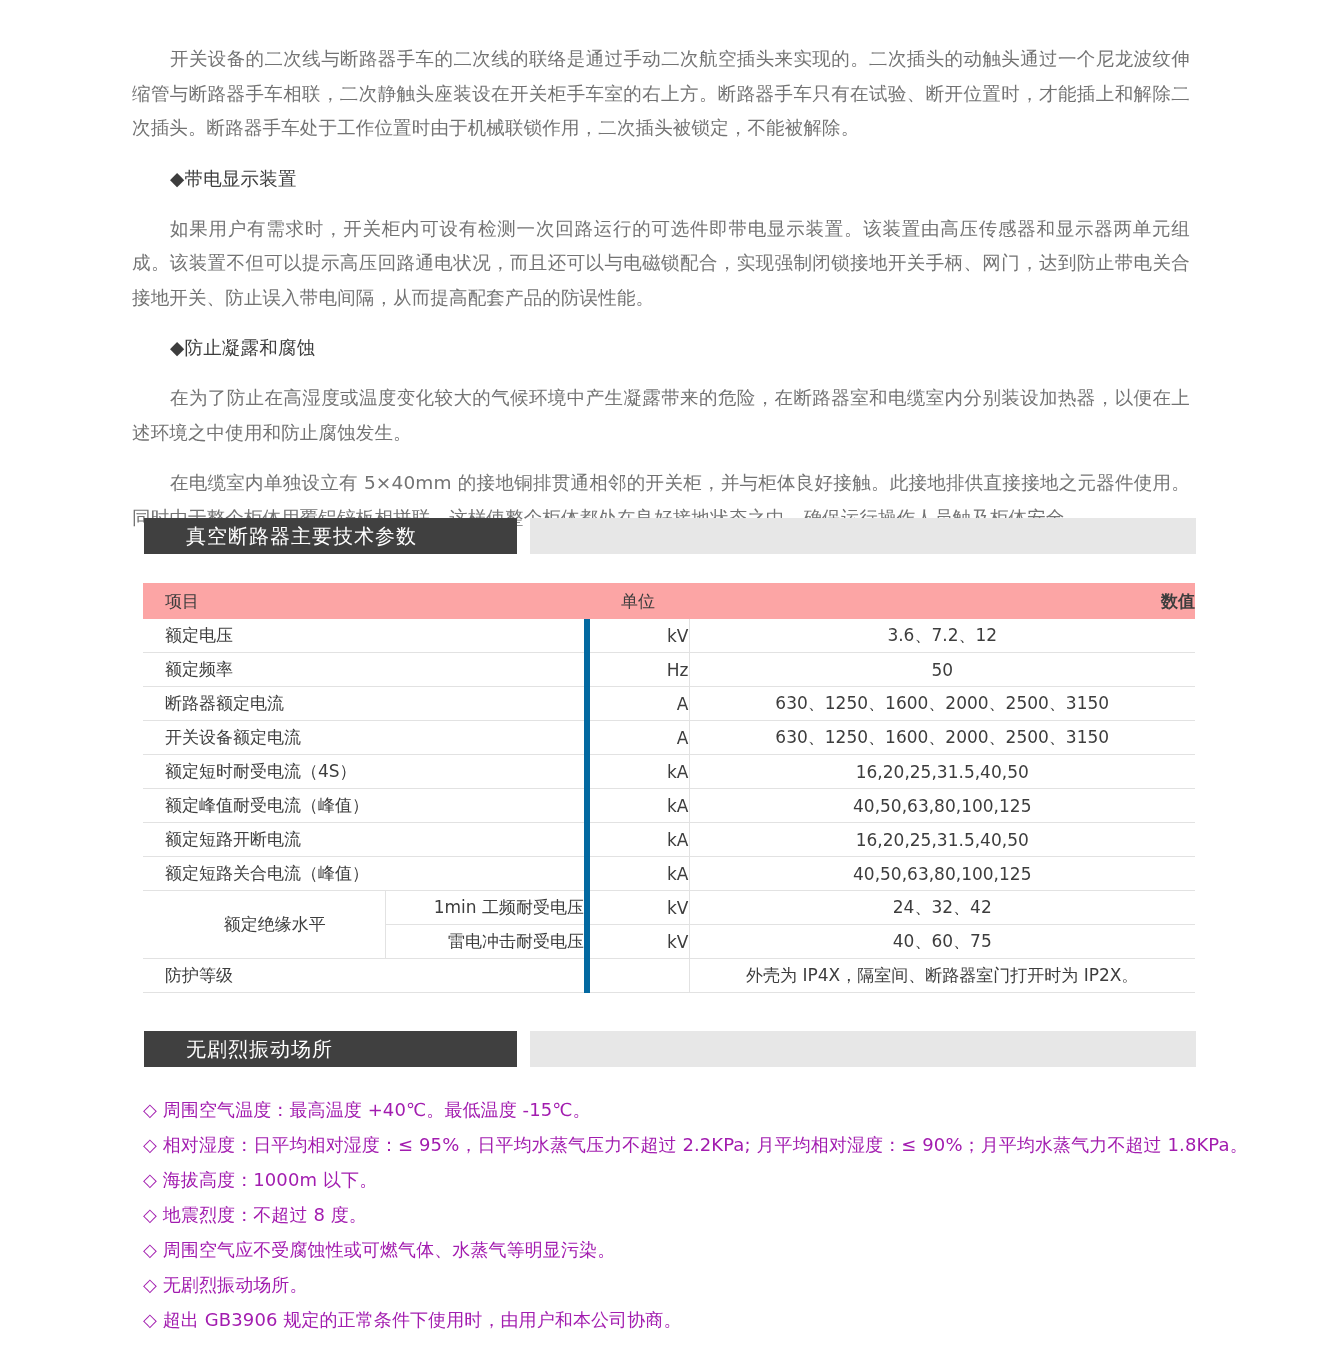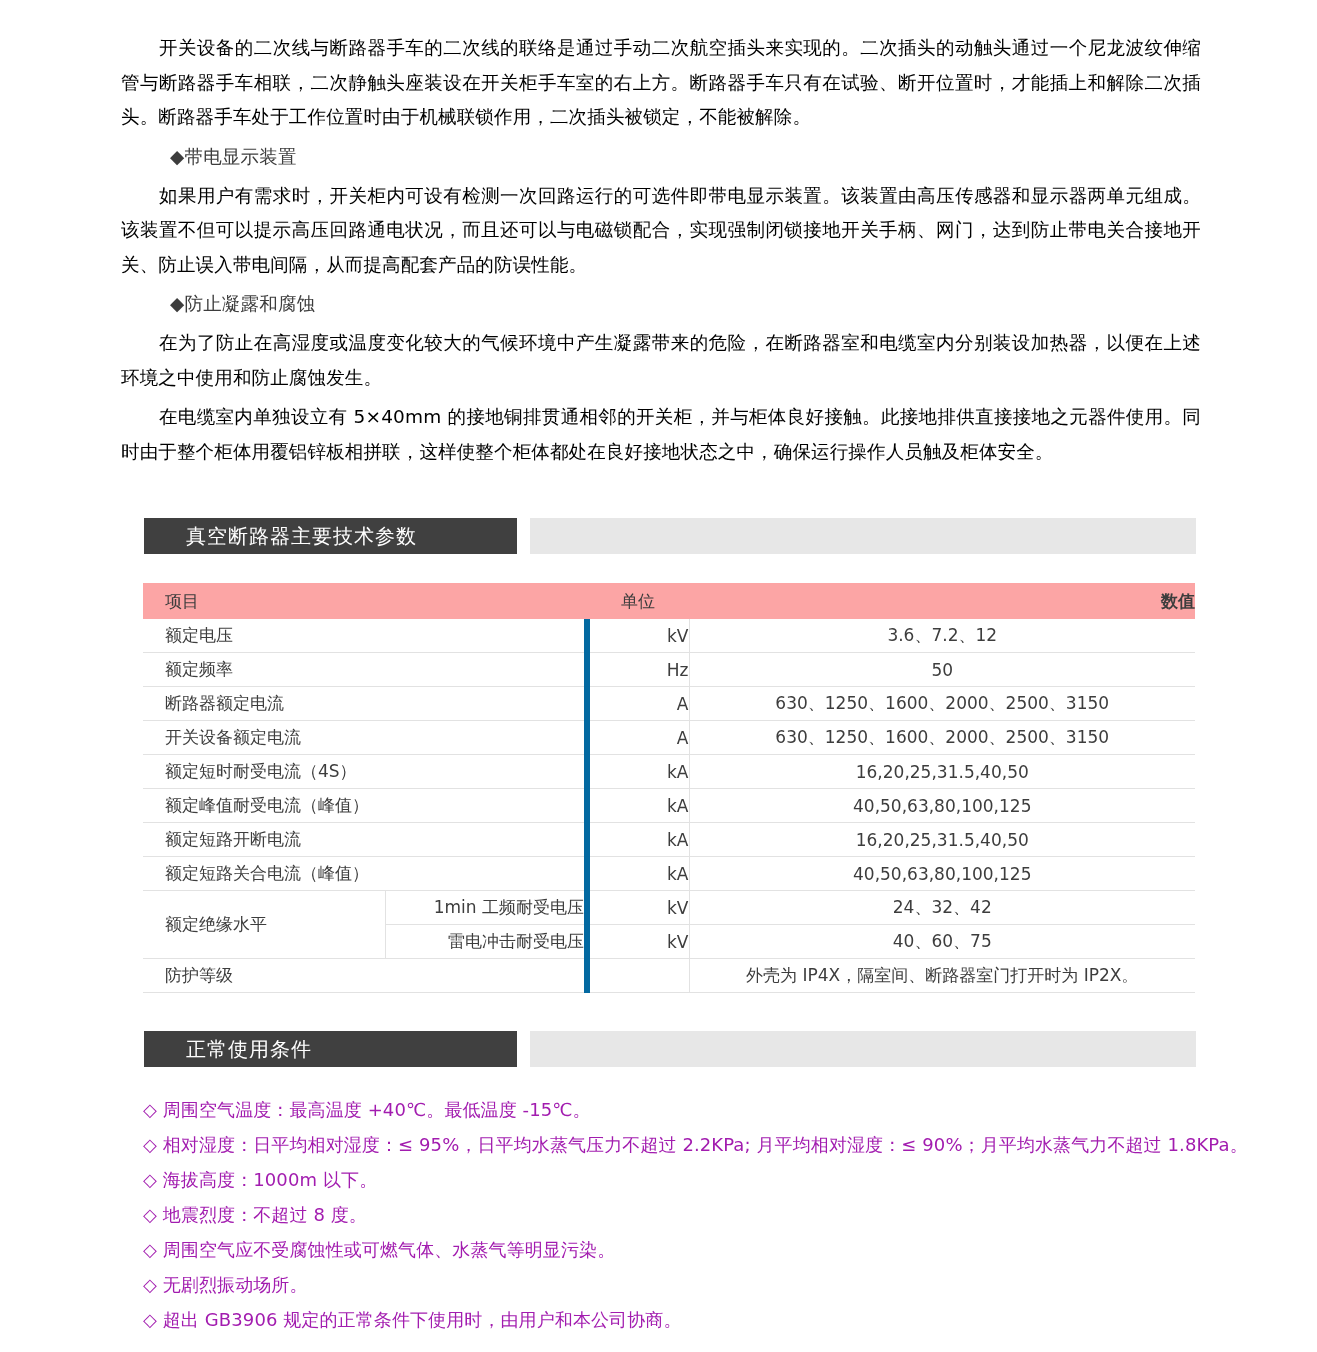--- a/index.html
+++ b/index.html
@@ -34,25 +34,25 @@
     font-size: 18.5px;
     line-height: 34px;
     color: #3d3d3d;
     padding-left: 54px;
     letter-spacing: 0.2px;
     white-space: nowrap;
   }
   .para {
     font-size: 18.5px;
     line-height: 34.5px;
-    color: #000000;
+    color: #737373;
     text-align: justify;
     text-justify: inter-ideograph;
     text-indent: 38px;
-    margin: 5px;
+    margin: 16px;
     letter-spacing: 0.15px;
   }
 
   
   .banner {
     position: absolute;
     height: 36px;
   }
   .banner .redbar {
     position: absolute;
@@ -137,21 +137,21 @@
   .spec-table td.t-unit {
     text-align: right;
     border-left: 6px solid #0369a1;
     padding-left: 41px;
   }
   .spec-table td.t-val {
     text-align: center;
     border-left: 1px solid #e2e2e2;
   }
   .spec-table td.rowspan-item {
-    text-align: left;
+    text-align: center;
     padding-left: 22px;
     border-bottom: 1px solid #e2e2e2;
   }
 
   
   .cond-list {
     position: absolute;
     left: 143px;
     top: 1092px;
     width: 1070px;
@@ -260,21 +260,21 @@
       <tr>
         <td class="t-item" colspan="2">防护等级</td>
         <td class="t-unit"></td>
         <td class="t-val">外壳为 IP4X，隔室间、断路器室门打开时为 IP2X。</td>
       </tr>
     </tbody>
   </table>
 
   <div class="banner" id="banner-conditions">
     <div class="redbar">
-      <span class="btitle">正常使用条件</span>
+      <span class="btitle">无剧烈振动场所</span>
     </div>
     <div class="graybar"></div>
   </div>
 
   <div class="cond-list">
     <div class="cond-item">◇ 周围空气温度：最高温度 +40℃。最低温度 -15℃。</div>
     <div class="cond-item">◇ 相对湿度：日平均相对湿度：≤ 95%，日平均水蒸气压力不超过 2.2KPa; 月平均相对湿度：≤ 90%；月平均水蒸气力不超过 1.8KPa。</div>
     <div class="cond-item">◇ 海拔高度：1000m 以下。</div>
     <div class="cond-item">◇ 地震烈度：不超过 8 度。</div>
     <div class="cond-item">◇ 周围空气应不受腐蚀性或可燃气体、水蒸气等明显污染。</div>

